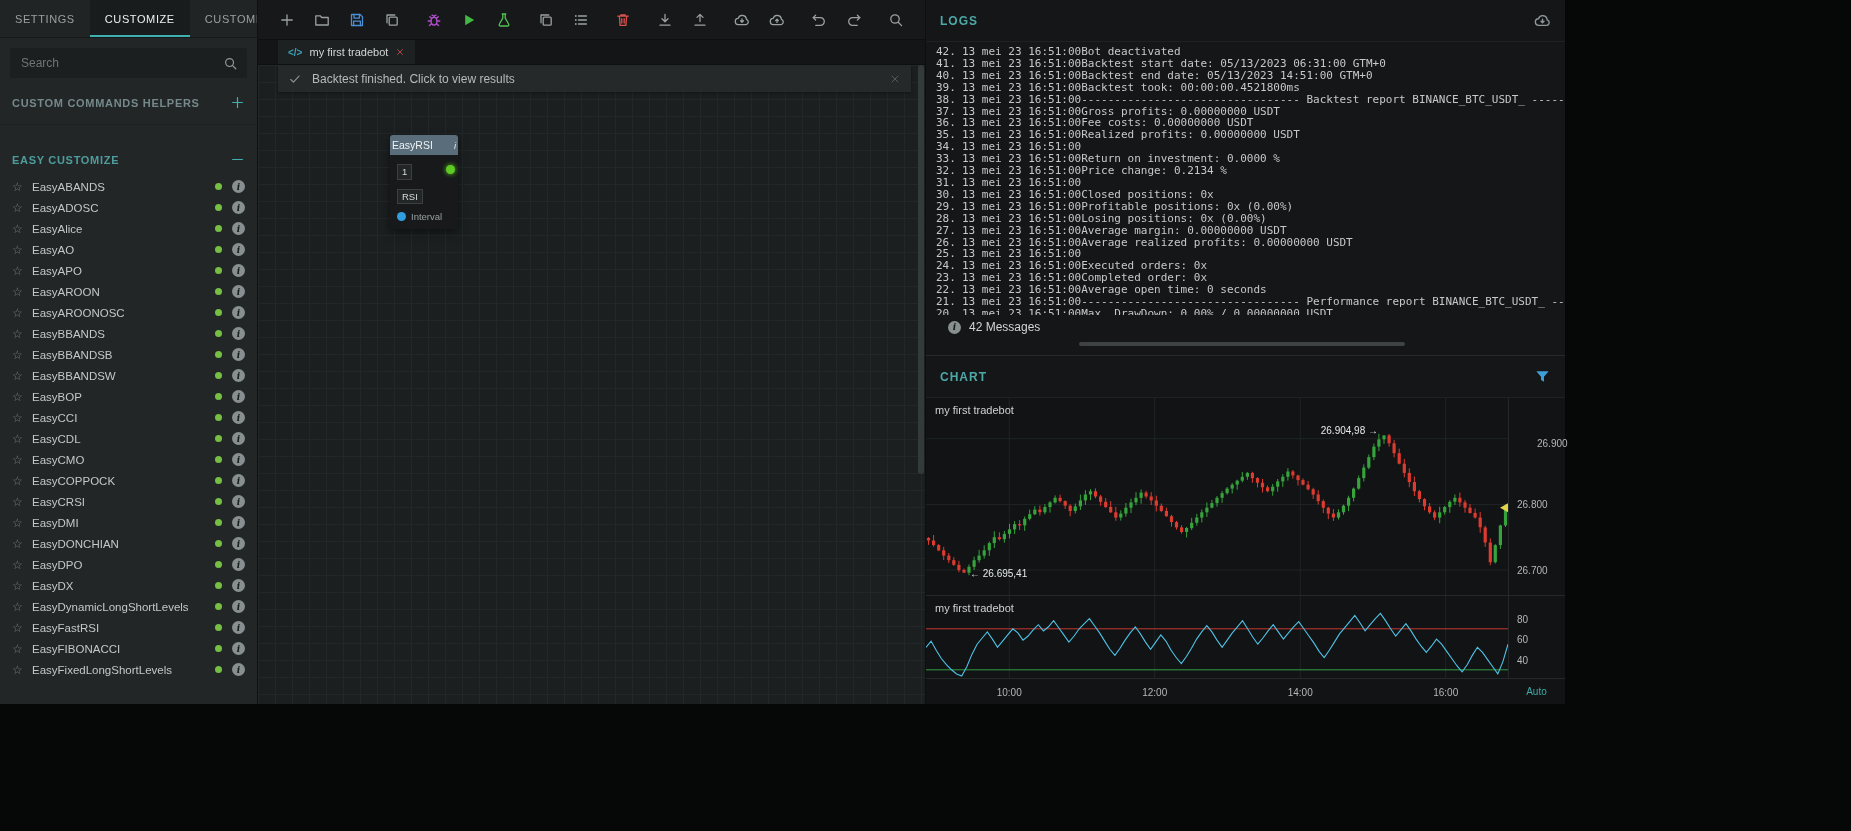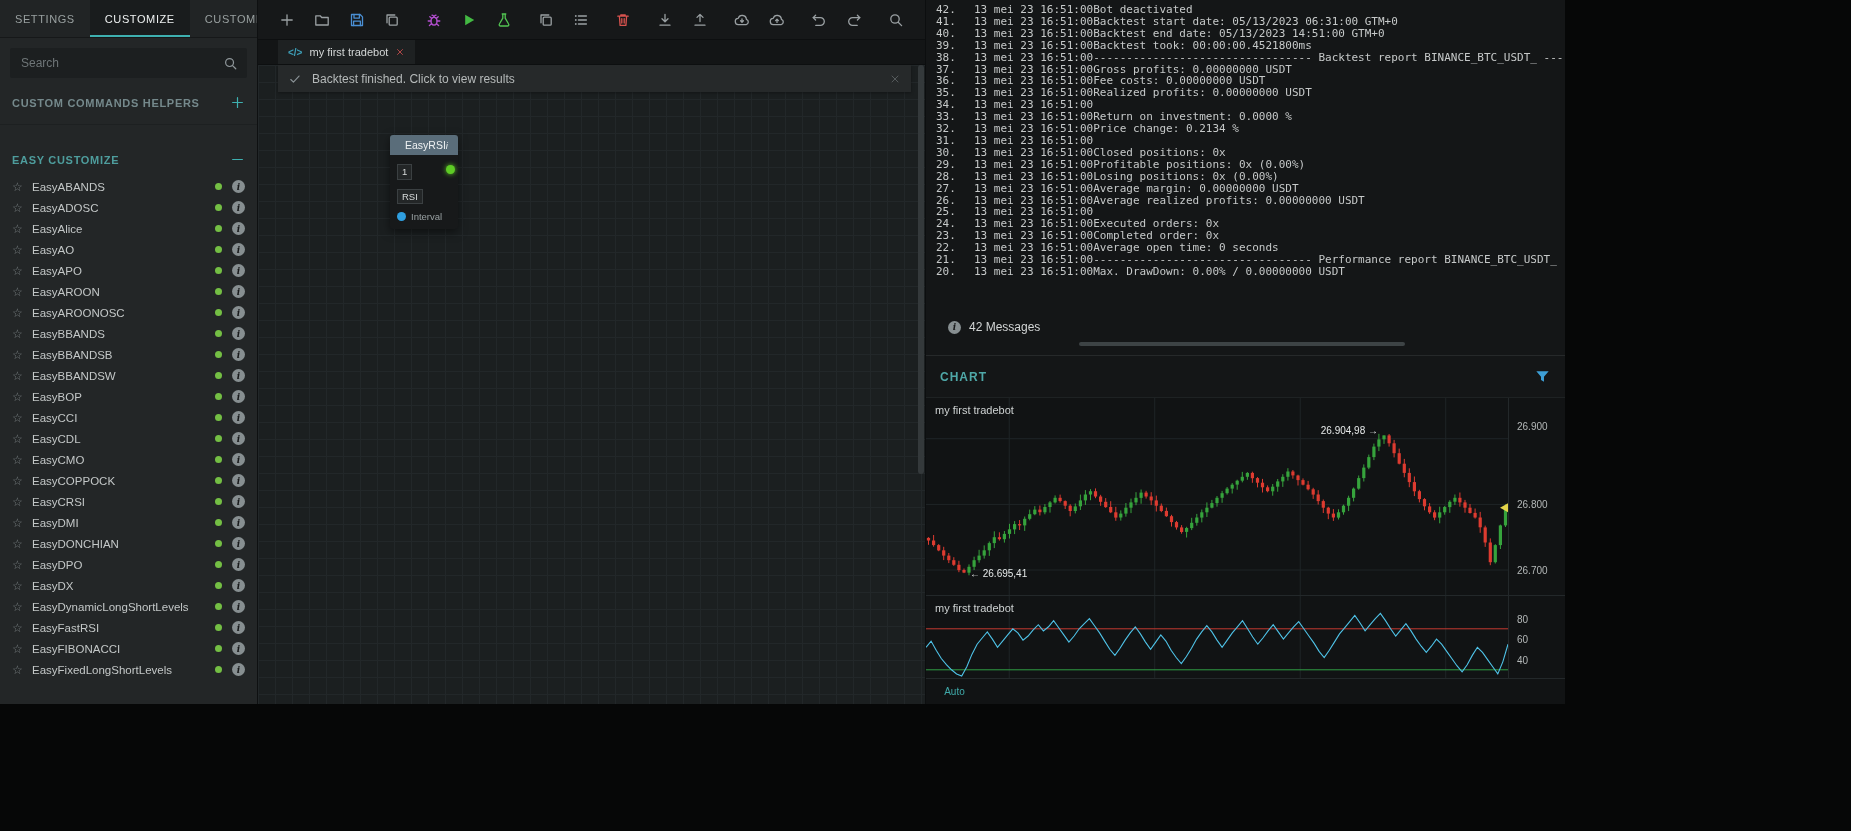--- a/index.html
+++ b/index.html
@@ -45,38 +45,38 @@
     background-image:linear-gradient(#222729 1px,transparent 1px),linear-gradient(90deg,#222729 1px,transparent 1px);
     background-size:17px 17px;}
   .notif{position:absolute;top:0;left:20px;right:14px;height:27px;background:#26292a;display:flex;align-items:center;gap:10px;
          padding:0 10px;color:#b6baba;font-size:12px;box-shadow:0 1px 3px rgba(0,0,0,.35);}
   .chk{width:14px;height:14px;color:#8a9296;flex:none;}
   .ncl{margin-left:auto;width:12px;height:12px;color:#565c5e;cursor:pointer;flex:none;}
   .vscroll{position:absolute;top:0;right:1px;width:6px;bottom:0;}
   .vthumb{position:absolute;top:0;width:6px;height:64%;background:#34393b;border-radius:3px;}
 
   .node{position:absolute;left:132px;top:70px;width:68px;filter:drop-shadow(0 3px 5px rgba(0,0,0,.5));cursor:move;}
-  .node-head{background:#5a6d7a;color:#eef1f2;font-size:10.5px;padding:4px 15px;border-radius:3px 3px 0 0;display:flex;align-items:center;}
+  .node-head{background:#5a6d7a;color:#eef1f2;font-size:10.5px;padding:4px 2px;border-radius:3px 3px 0 0;display:flex;align-items:center;}
   .ninfo{margin-left:auto;font-size:9.5px;font-style:italic;color:#e4e8ea;cursor:pointer;}
   .node-body{background:#17191a;border-radius:0 0 3px 3px;padding:6px 7px 7px;position:relative;}
   .param{display:inline-block;background:#232627;border:1px solid #3b4042;color:#d7dada;font-size:9.5px;line-height:1;padding:2px 4px;margin-bottom:6px;}
   .outport{position:absolute;right:3px;top:10px;width:9px;height:9px;border-radius:50%;background:#5ecb25;box-shadow:0 0 5px #5ecb25;cursor:crosshair;}
   .input-row{display:flex;align-items:center;gap:5px;margin-top:1px;text-align:center;}
   .inport{width:9px;height:9px;border-radius:50%;background:#2f9fe0;flex:none;cursor:crosshair;}
   .input-label{color:#98a0a2;font-size:9.5px;}
 
   
   .right{width:640px;flex:none;background:#141617;border-left:1px solid #0c0e0f;display:flex;flex-direction:column;min-height:0;}
   .panel-head{height:42px;flex:none;display:flex;align-items:center;padding:0 14px;border-bottom:1px solid #1e2223;}
   .panel-title{color:#4fa8a8;font-size:12px;letter-spacing:1px;font-weight:bold;}
   .ph-icon{margin-left:auto;width:17px;height:17px;cursor:pointer;}
   .logs-panel{height:356px;flex:none;display:flex;flex-direction:column;border-bottom:1px solid #26292a;}
   .log-list{flex:1;overflow:hidden;padding:4px 0 0 10px;font-family:"DejaVu Sans Mono",monospace;font-size:11px;line-height:11.9px;color:#c6c9c9;white-space:pre;}
   .log-num{display:inline-block;min-width:22px;}
-  .log-time{margin-left:16px;}
+  .log-time{margin-left:4px;}
   .log-msg{}
   .messages-row{height:24px;flex:none;display:flex;align-items:center;gap:8px;padding:0 12px;color:#d2d5d5;font-size:12px;}
   .hscroll{height:6px;flex:none;margin:2px 12px 8px;position:relative;cursor:pointer;}
   .hthumb{position:absolute;left:23%;width:53%;top:1px;height:4px;background:#3d4345;border-radius:2px;}
 
   .chart-panel{flex:1;display:flex;flex-direction:column;min-height:0;}
   .chart-body{flex:1;display:flex;flex-direction:column;min-height:0;background:#111314;}
   .price-row{flex:1;display:flex;min-height:0;}
   .rsi-row{height:82px;flex:none;display:flex;}
   .plot-wrap{flex:1;position:relative;min-width:0;overflow:hidden;}
@@ -419,20 +419,29 @@
           </div>
         </div>
         <div class="vscroll">
             <div class="vthumb"></div>
           </div>
       </div>
     </main>
 
     <section class="right">
       <div class="logs-panel">
+        <div class="panel-head">
+          <span class="panel-title">LOGS</span>
+          <span class="ph-icon" style="color:#8f979a">
+              <svg viewBox="0 0 16 16" fill="none" stroke="currentColor" stroke-width="1.3" stroke-linecap="round" stroke-linejoin="round">
+                <path d="M4.6 12.6a3.1 3.1 0 01-.4-6.2 4.2 4.2 0 018.2 1 2.7 2.7 0 01-.2 5.2z"></path>
+                <path d="M8 6.8v3.2M6.6 8.8L8 10.2 9.4 8.8"></path>
+              </svg>
+            </span>
+        </div>
         <div class="log-list"><div class="log-line"><span class="log-num">42.</span><span class="log-time">13 mei 23 16:51:00</span><span class="log-msg">Bot deactivated</span></div><div class="log-line"><span class="log-num">41.</span><span class="log-time">13 mei 23 16:51:00</span><span class="log-msg">Backtest start date: 05/13/2023 06:31:00 GTM+0</span></div><div class="log-line"><span class="log-num">40.</span><span class="log-time">13 mei 23 16:51:00</span><span class="log-msg">Backtest end date: 05/13/2023 14:51:00 GTM+0</span></div><div class="log-line"><span class="log-num">39.</span><span class="log-time">13 mei 23 16:51:00</span><span class="log-msg">Backtest took: 00:00:00.4521800ms</span></div><div class="log-line"><span class="log-num">38.</span><span class="log-time">13 mei 23 16:51:00</span><span class="log-msg">--------------------------------- Backtest report BINANCE_BTC_USDT_ ----------------------------------------------------------------------</span></div><div class="log-line"><span class="log-num">37.</span><span class="log-time">13 mei 23 16:51:00</span><span class="log-msg">Gross profits: 0.00000000 USDT</span></div><div class="log-line"><span class="log-num">36.</span><span class="log-time">13 mei 23 16:51:00</span><span class="log-msg">Fee costs: 0.00000000 USDT</span></div><div class="log-line"><span class="log-num">35.</span><span class="log-time">13 mei 23 16:51:00</span><span class="log-msg">Realized profits: 0.00000000 USDT</span></div><div class="log-line"><span class="log-num">34.</span><span class="log-time">13 mei 23 16:51:00</span><span class="log-msg"></span></div><div class="log-line"><span class="log-num">33.</span><span class="log-time">13 mei 23 16:51:00</span><span class="log-msg">Return on investment: 0.0000 %</span></div><div class="log-line"><span class="log-num">32.</span><span class="log-time">13 mei 23 16:51:00</span><span class="log-msg">Price change: 0.2134 %</span></div><div class="log-line"><span class="log-num">31.</span><span class="log-time">13 mei 23 16:51:00</span><span class="log-msg"></span></div><div class="log-line"><span class="log-num">30.</span><span class="log-time">13 mei 23 16:51:00</span><span class="log-msg">Closed positions: 0x</span></div><div class="log-line"><span class="log-num">29.</span><span class="log-time">13 mei 23 16:51:00</span><span class="log-msg">Profitable positions: 0x (0.00%)</span></div><div class="log-line"><span class="log-num">28.</span><span class="log-time">13 mei 23 16:51:00</span><span class="log-msg">Losing positions: 0x (0.00%)</span></div><div class="log-line"><span class="log-num">27.</span><span class="log-time">13 mei 23 16:51:00</span><span class="log-msg">Average margin: 0.00000000 USDT</span></div><div class="log-line"><span class="log-num">26.</span><span class="log-time">13 mei 23 16:51:00</span><span class="log-msg">Average realized profits: 0.00000000 USDT</span></div><div class="log-line"><span class="log-num">25.</span><span class="log-time">13 mei 23 16:51:00</span><span class="log-msg"></span></div><div class="log-line"><span class="log-num">24.</span><span class="log-time">13 mei 23 16:51:00</span><span class="log-msg">Executed orders: 0x</span></div><div class="log-line"><span class="log-num">23.</span><span class="log-time">13 mei 23 16:51:00</span><span class="log-msg">Completed order: 0x</span></div><div class="log-line"><span class="log-num">22.</span><span class="log-time">13 mei 23 16:51:00</span><span class="log-msg">Average open time: 0 seconds</span></div><div class="log-line"><span class="log-num">21.</span><span class="log-time">13 mei 23 16:51:00</span><span class="log-msg">--------------------------------- Performance report BINANCE_BTC_USDT_ ----------------------------------------------------------------------</span></div><div class="log-line"><span class="log-num">20.</span><span class="log-time">13 mei 23 16:51:00</span><span class="log-msg">Max. DrawDown: 0.00% / 0.00000000 USDT</span></div></div>
         <div class="messages-row">
           <span class="info-circle">i</span>
           <span>42 Messages</span>
         </div>
         <div class="hscroll">
             <div class="hthumb"></div>
           </div>
       </div>
 
@@ -686,21 +695,21 @@
                     <rect x="572.8" y="127.4" width="3.2" height="19.7" fill="#36a33c"></rect>
                     <line x1="579.5" x2="579.5" y1="106.4" y2="129.0" stroke="#36a33c"></line>
                     <rect x="577.9" y="109.7" width="3.2" height="17.7" fill="#36a33c"></rect>
                     <polygon points="574,109.66333333333333 582,105.16333333333333 582,114.16333333333333" fill="#e4d44a"></polygon>
                   </svg></div>
               <div class="pane-label">my first tradebot</div>
             <div class="anno" style="left: 452.009px; top: 32.4431px; transform: translate(-100%, -50%);">26.904,98 →</div>
                 <div class="anno" style="left: 43.9565px; top: 175.061px; transform: translateY(-50%);">← 26.695,41</div>
               </div>
             <div class="axis-col">
-                <span style="top: 28px;">26.900</span>
+                <span style="top: 45px; margin-left: 20px;">26.900</span>
                 <span style="top: 106.38px;">26.800</span>
                 <span style="top: 172.047px;">26.700</span>
               </div>
           </div>
           <div class="hdiv"></div>
           <div class="rsi-row">
             <div class="plot-wrap">
               <div class="plot"><svg width="582" height="82">
                     <line x1="83.226" x2="83.226" y1="0" y2="82" stroke="#1f2527"></line>
                     <line x1="228.726" x2="228.726" y1="0" y2="82" stroke="#1f2527"></line>
@@ -712,20 +721,26 @@
                   </svg></div>
               <div class="pane-label">my first tradebot</div>
             </div>
             <div class="axis-col">
                 <span style="top: 22.55px;">80</span>
                 <span style="top: 43.05px;">60</span>
                 <span style="top: 63.55px;">40</span>
               </div>
           </div>
           <div class="time-row">
+            <div class="time-plot">
+                <span style="left: 83.226px;">10:00</span>
+                <span style="left: 228.726px;">12:00</span>
+                <span style="left: 374.226px;">14:00</span>
+                <span style="left: 519.726px;">16:00</span>
+              </div>
             <div class="time-corner">Auto</div>
           </div>
         </div>
       </div>
     </section>
 
   </div>
 </div>
 
 </body></html>

